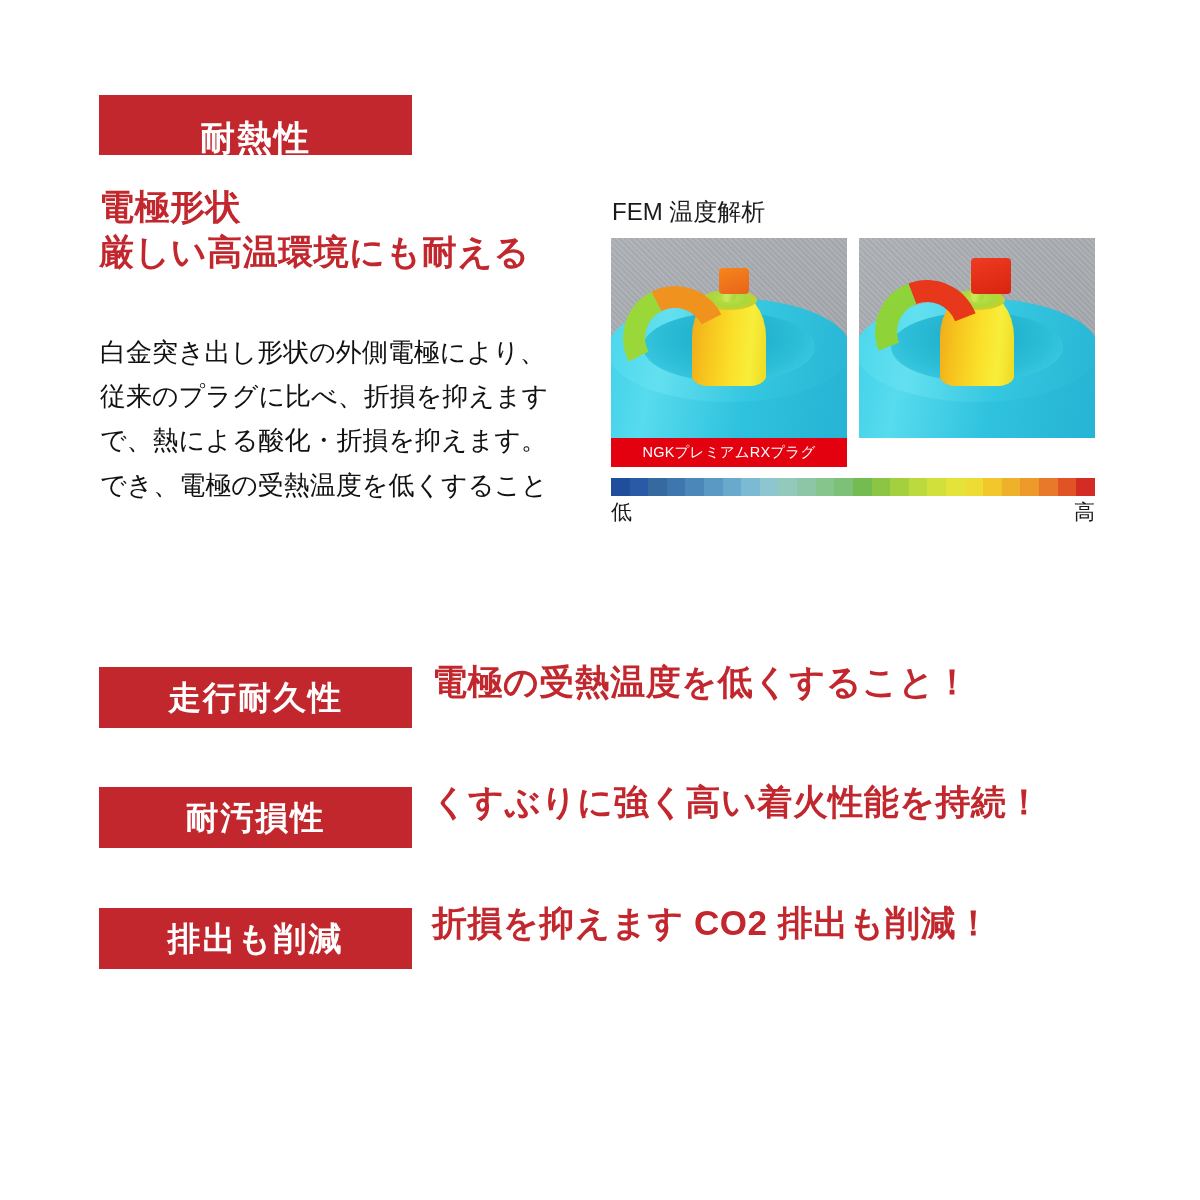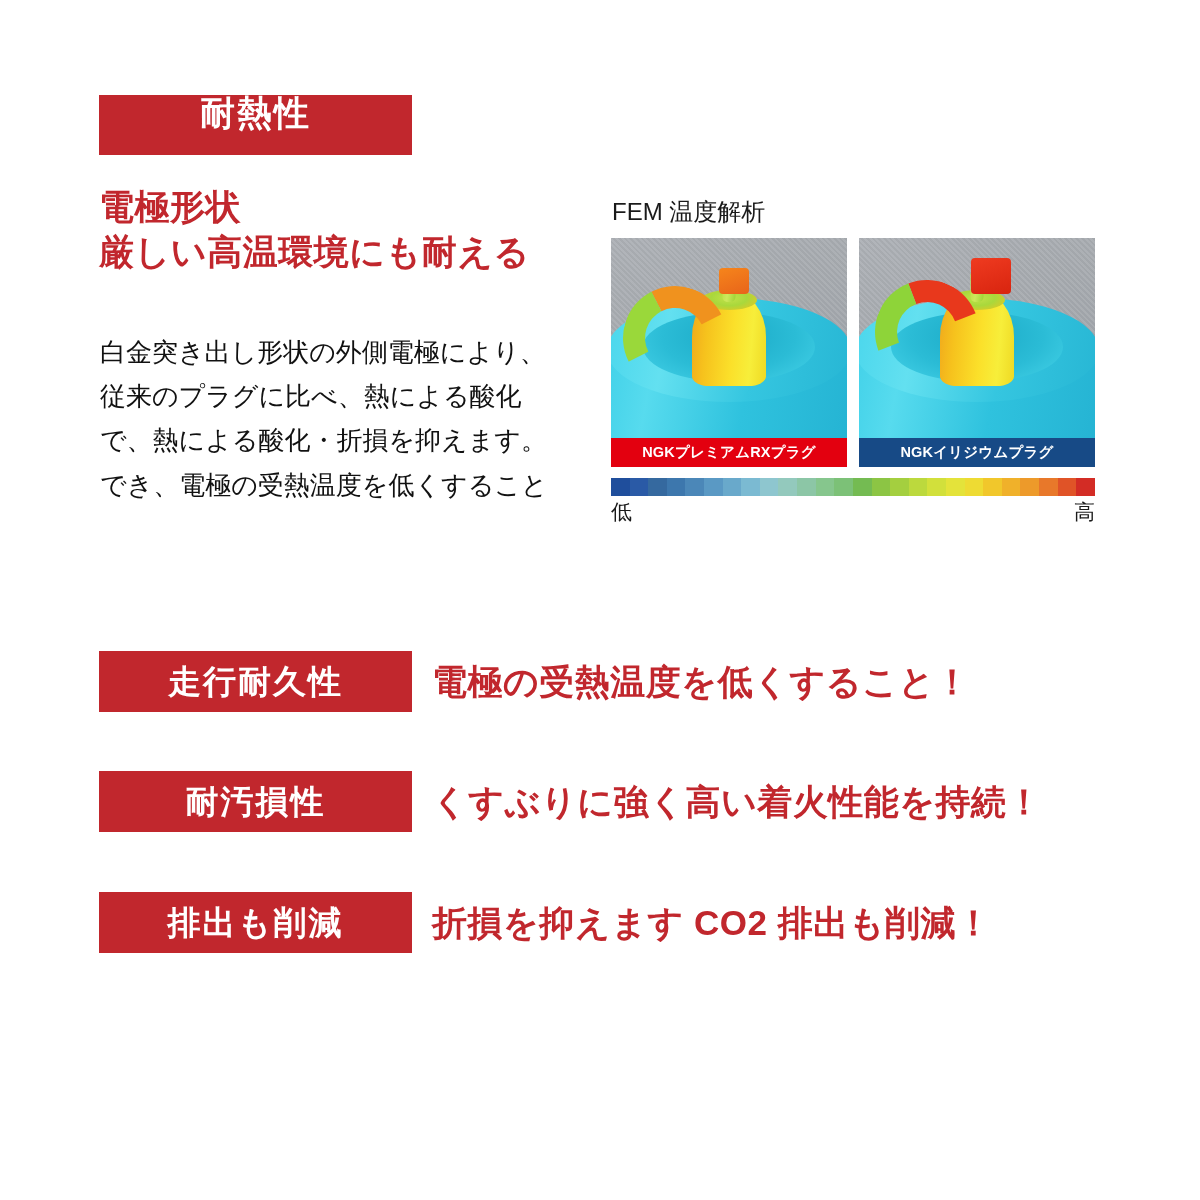--- a/index.html
+++ b/index.html
@@ -8,21 +8,21 @@
     background: #ffffff;
     font-family: "Liberation Sans", "DejaVu Sans", sans-serif;
     overflow: hidden;
   }
   .page { position: relative; width: 1200px; height: 1200px; }
 
   
   .hdr-banner {
     position: absolute;
     background: #C1272D;
-    display: flex; align-items: flex-start; justify-content: center;
+    display: flex; align-items: flex-end; justify-content: center;
   }
   .hdr-banner-label {
     color: #ffffff;
     font-weight: bold;
     letter-spacing: 2px;
     line-height: 1;
   }
   #banner-heat { left: 99px; top: 95px; width: 313px; height: 60px; }
   #banner-heat .hdr-banner-label { font-size: 35px; }
 
@@ -52,21 +52,21 @@
   .fem-card { position: relative; width: 236px; }
   .fem-img {
     position: relative; width: 236px; height: 200px;
     overflow: hidden;
     background:
       repeating-linear-gradient(45deg, rgba(255,255,255,.055) 0 2px, rgba(0,0,0,.03) 2px 4px),
       linear-gradient(155deg, #adb1b6 0%, #a7abb0 45%, #9ea3a9 100%);
   }
   .fem-caption {
     height: 29px; display: flex; align-items: center; justify-content: center;
-    color: #fff; font-weight: bold; font-size: 14.5px; letter-spacing: 0.2px;
+    color: #fff; font-weight: normal; font-size: 14.5px; letter-spacing: 0.2px;
   }
   .cap-rx  { background: #E3000F; }
   .cap-ir  { background: #174A86; }
 
   
   .shell-outer {
     position: absolute; left: -8px; bottom: -42px; width: 252px; height: 150px;
     border-radius: 50% / 22%;
     background: linear-gradient(100deg,#3fd0e8 0%, #57dbee 20%, #2fc2de 55%, #24b2d2 100%);
   }
@@ -127,21 +127,21 @@
   .scale-bar { display: flex; width: 484px; height: 18px; }
   .scale-bar i { display: block; flex: 1 1 auto; height: 18px; }
   .scale-labels {
     display: flex; justify-content: space-between;
     font-size: 21px; color: #1a1a1a; margin-top: 4px; line-height: 1.1;
   }
 
   
   .feat-row { position: absolute; left: 99px; width: 960px; height: 61px; }
   .feat-tag {
-    position: absolute; left: 0; top: 0; width: 313px; height: 61px;
+    position: absolute; left: 0; top: 16px; width: 313px; height: 61px;
     background: #C1272D;
     display: flex; align-items: center; justify-content: center;
   }
   .feat-tag span {
     color: #fff; font-weight: bold; font-size: 33px;
     letter-spacing: 2px; line-height: 1;
   }
   .feat-text {
     position: absolute; left: 333px; top: 0; height: 61px;
     display: flex; align-items: center;
@@ -161,21 +161,21 @@
     <div class="hdr-banner-label">耐熱性</div>
   </div>
 
   <div class="headline">
     <div>電極形状</div>
     <div>厳しい高温環境にも耐える</div>
   </div>
 
   <div class="bodytext">
     <div>白金突き出し形状の外側電極により、</div>
-    <div>従来のプラグに比べ、熱による酸化</div>
+    <div>従来のプラグに比べ、折損を抑えます</div>
     <div>で、熱による酸化・折損を抑えます。</div>
     <div>でき、電極の受熱温度を低くすること</div>
   </div>
 
   <div class="fem">
     <div class="fem-title">FEM 温度解析</div>
     <div class="fem-row">
 
       <div class="fem-card">
         <div class="fem-img">
@@ -196,23 +196,20 @@
       <div class="fem-card">
         <div class="fem-img">
           <div class="shell-outer"></div>
           <div class="shell-rim"></div>
           <div class="shell-bore"></div>
           <div class="insulator"></div>
           <div class="insulator-top"></div>
           <div class="center-elec"></div>
           <div class="ground-arm arm-ir"></div>
           <div class="arm-tip tip-ir"></div>
-        </div>
-        <div class="fem-caption cap-ir" style="background: rgb(23, 74, 134);">
-          <span>NGKイリジウムプラグ</span>
         </div>
       </div>
 
     </div>
   </div>
 
   <div class="scale-wrap">
     <div class="scale-bar" id="scale-bar">
         <i style="background: rgb(31, 78, 156);"></i>
         <i style="background: rgb(42, 90, 166);"></i>

